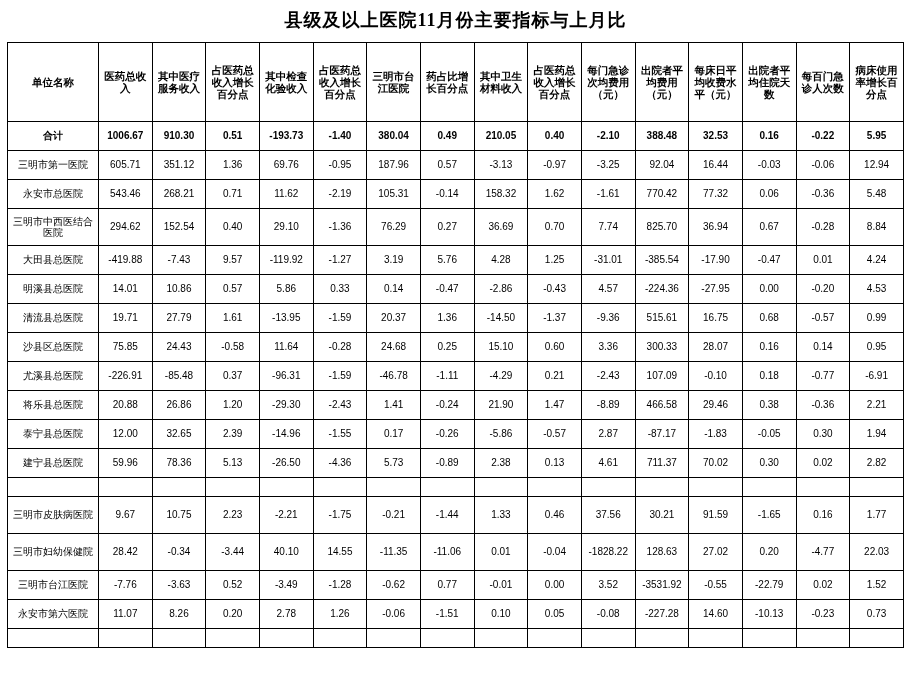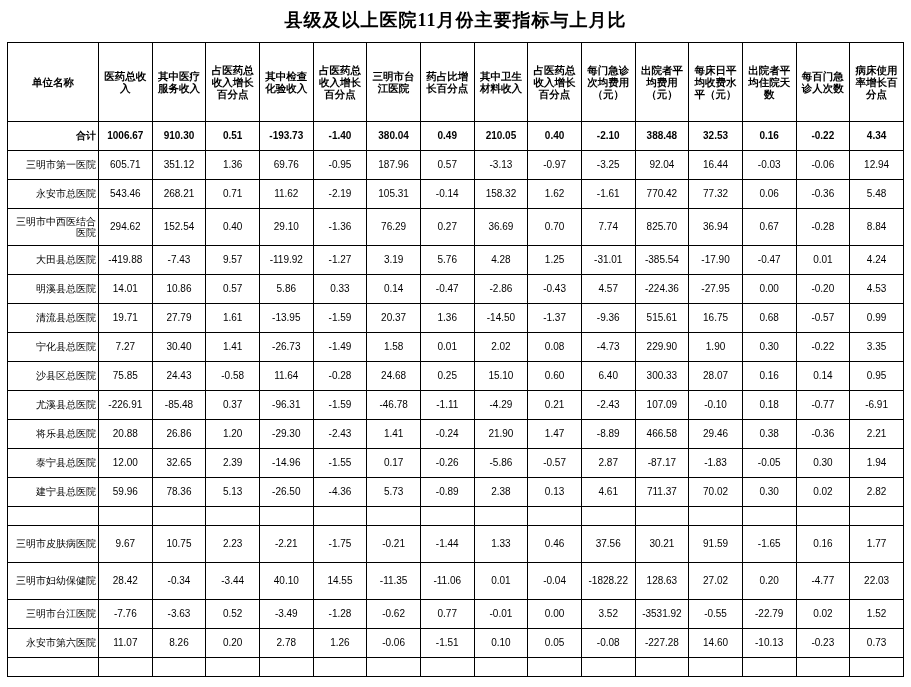--- a/index.html
+++ b/index.html
@@ -46,21 +46,21 @@
     font-weight: bold;
     text-align: center;
     height: 76px;
     font-size: 10.5px;
     letter-spacing: 0px;
   }
   th.col-name {
     width: 86px;
   }
   td.rowname {
-    text-align: right;
+    text-align: center;
     font-size: 10.5px;
     height: 26px;
     padding: 2px 1px;
   }
   td.num {
     text-align: center;
     font-size: 11px;
     font-family: "Liberation Serif", serif;
   }
   tr.total td.rowname,
@@ -115,21 +115,21 @@
         <td class="num">-1.40</td>
         <td class="num">380.04</td>
         <td class="num">0.49</td>
         <td class="num">210.05</td>
         <td class="num">0.40</td>
         <td class="num">-2.10</td>
         <td class="num">388.48</td>
         <td class="num">32.53</td>
         <td class="num">0.16</td>
         <td class="num">-0.22</td>
-        <td class="num">4.34</td>
+        <td class="num">5.95</td>
       </tr>
       <tr>
         <td class="rowname">三明市第一医院</td>
         <td class="num">605.71</td>
         <td class="num">351.12</td>
         <td class="num">1.36</td>
         <td class="num">69.76</td>
         <td class="num">-0.95</td>
         <td class="num">187.96</td>
         <td class="num">0.57</td>
@@ -226,49 +226,31 @@
         <td class="num">-14.50</td>
         <td class="num">-1.37</td>
         <td class="num">-9.36</td>
         <td class="num">515.61</td>
         <td class="num">16.75</td>
         <td class="num">0.68</td>
         <td class="num">-0.57</td>
         <td class="num">0.99</td>
       </tr>
       <tr>
-        <td class="rowname">宁化县总医院</td>
-        <td class="num">7.27</td>
-        <td class="num">30.40</td>
-        <td class="num">1.41</td>
-        <td class="num">-26.73</td>
-        <td class="num">-1.49</td>
-        <td class="num">1.58</td>
-        <td class="num">0.01</td>
-        <td class="num">2.02</td>
-        <td class="num">0.08</td>
-        <td class="num">-4.73</td>
-        <td class="num">229.90</td>
-        <td class="num">1.90</td>
-        <td class="num">0.30</td>
-        <td class="num">-0.22</td>
-        <td class="num">3.35</td>
-      </tr>
-      <tr>
         <td class="rowname">沙县区总医院</td>
         <td class="num">75.85</td>
         <td class="num">24.43</td>
         <td class="num">-0.58</td>
         <td class="num">11.64</td>
         <td class="num">-0.28</td>
         <td class="num">24.68</td>
         <td class="num">0.25</td>
         <td class="num">15.10</td>
         <td class="num">0.60</td>
-        <td class="num">6.40</td>
+        <td class="num">3.36</td>
         <td class="num">300.33</td>
         <td class="num">28.07</td>
         <td class="num">0.16</td>
         <td class="num">0.14</td>
         <td class="num">0.95</td>
       </tr>
       <tr>
         <td class="rowname">尤溪县总医院</td>
         <td class="num">-226.91</td>
         <td class="num">-85.48</td>

